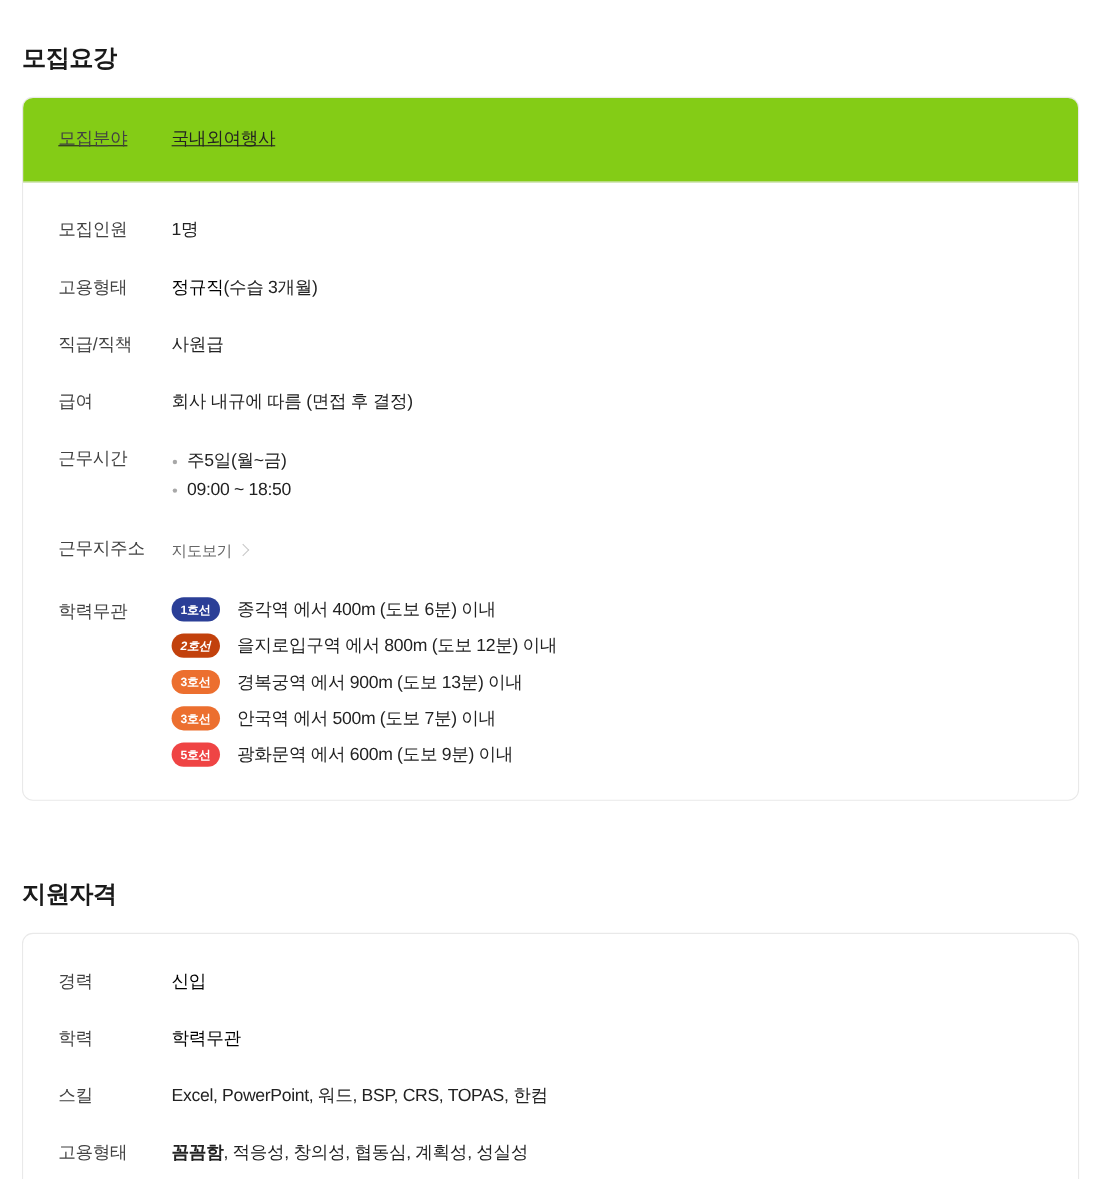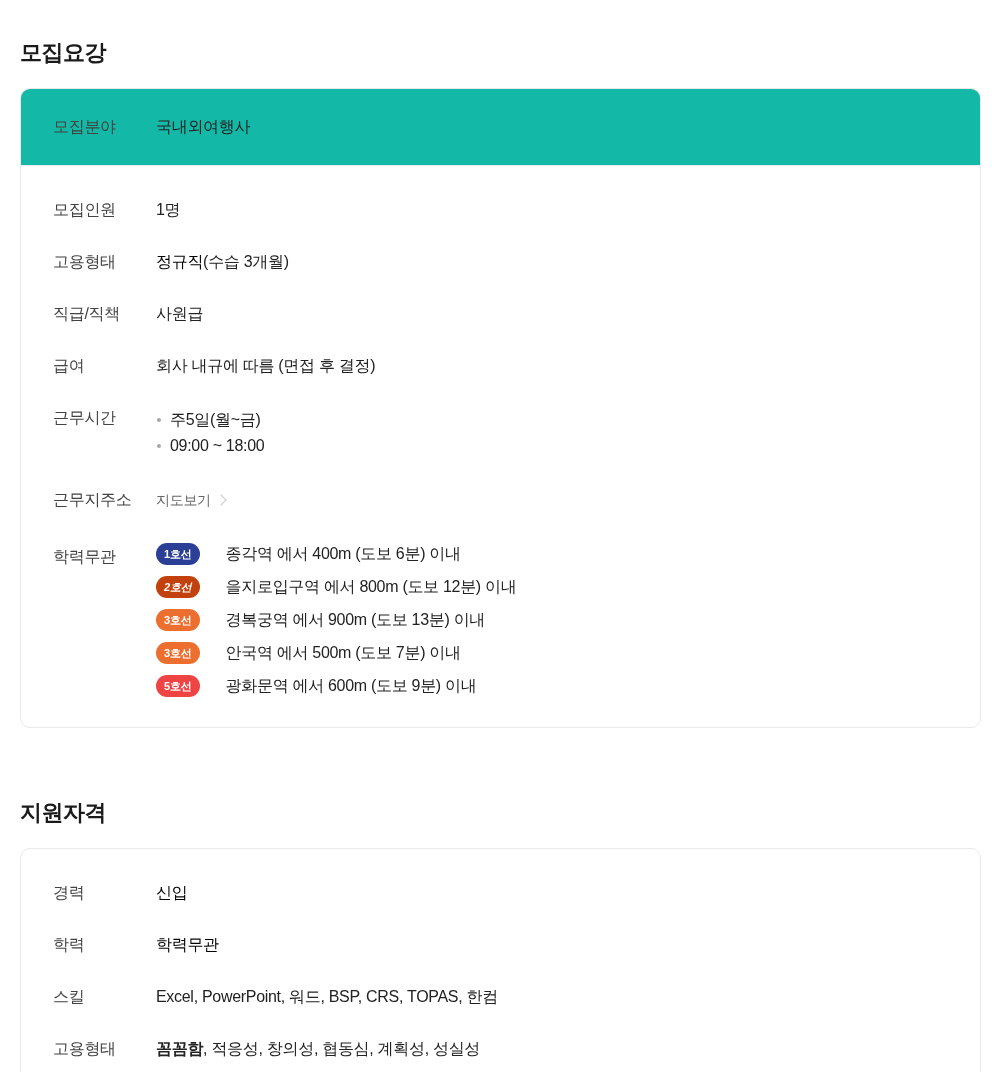--- a/index.html
+++ b/index.html
@@ -24,23 +24,24 @@
   .card {
     border: 1px solid #e9e9e9;
     border-radius: 10px;
     background: #fff;
     overflow: hidden;
   }
 
   .card-header-row {
     display: flex;
     align-items: flex-start;
-    background: #14b8a6;
+    background: #84cc16;
     border-bottom: 1px solid #ececec;
     padding: 27px 32px;
+    text-decoration: underline;
   }
 
   .card-body { padding: 33px 32px 30px 32px; }
 
   .row { display: flex; margin-bottom: 30px; }
   .row:last-child { margin-bottom: 0; }
 
   .row-label {
     width: 103px;
     flex-shrink: 0;
@@ -105,21 +106,21 @@
     align-items: center;
     justify-content: center;
     min-width: 43px;
     height: 22px;
     padding: 0 8px;
     border-radius: 11px;
     color: #fff;
     font-size: 11px;
     font-weight: 700;
     letter-spacing: -0.2px;
-    margin-right: 26px;
+    margin-right: 16px;
     flex-shrink: 0;
   }
   .subway-text { font-size: 16px; color: #222; letter-spacing: -0.3px; }
 
   .section-gap { margin-top: 70px; }
 </style>
 </head>
 <body>
 
 <div class="page">
@@ -153,21 +154,21 @@
 
         <div class="row">
           <span class="row-label">급여</span>
           <span class="row-value">회사 내규에 따름 (면접 후 결정)</span>
         </div>
 
         <div class="row">
           <span class="row-label">근무시간</span>
           <div class="row-value bullet-list">
             <div class="bullet-item">주5일(월~금)</div>
-            <div class="bullet-item">09:00 ~ 18:00</div>
+            <div class="bullet-item">09:00 ~ 18:50</div>
           </div>
         </div>
 
         <div class="row" style="margin-bottom:32px;">
           <span class="row-label">근무지주소</span>
           <span class="row-value address-line">
             <a class="map-link">지도보기</a>
             <span class="chevron-right"></span>
           </span>
         </div>

